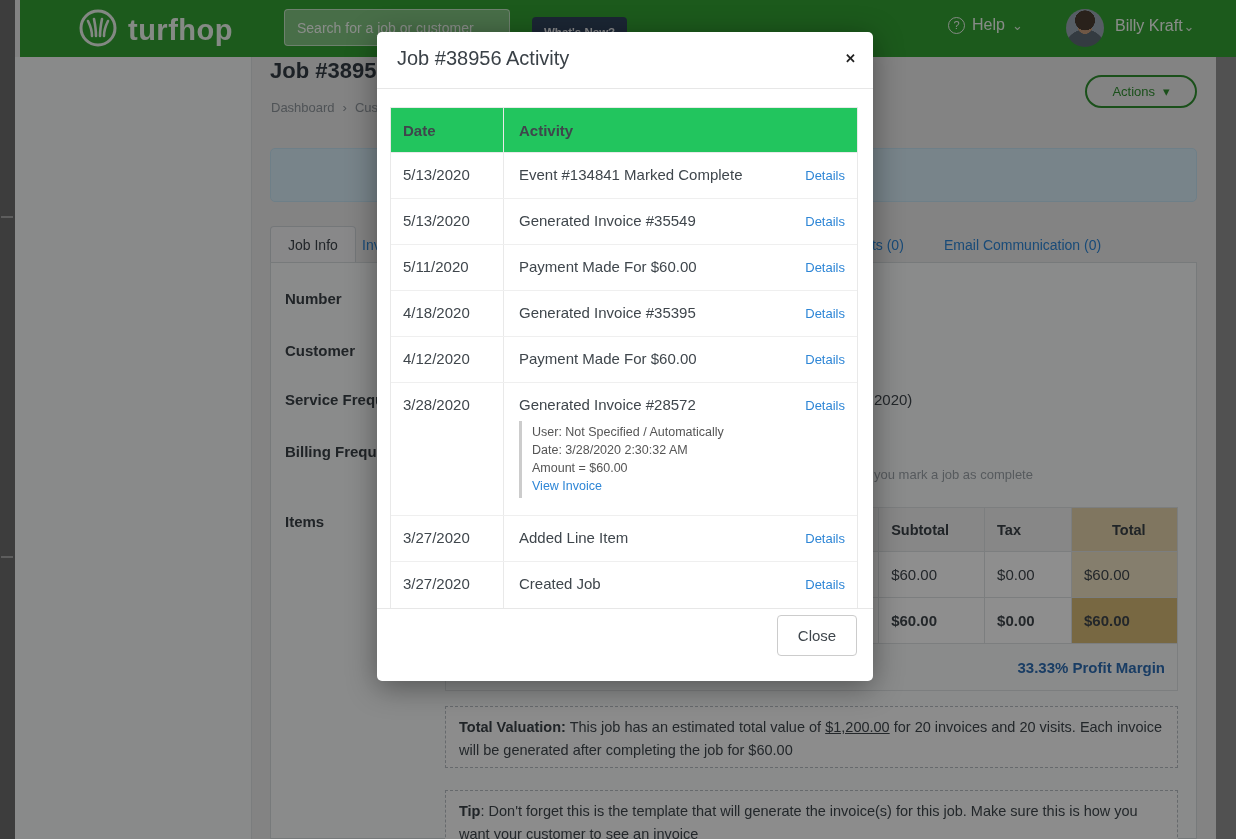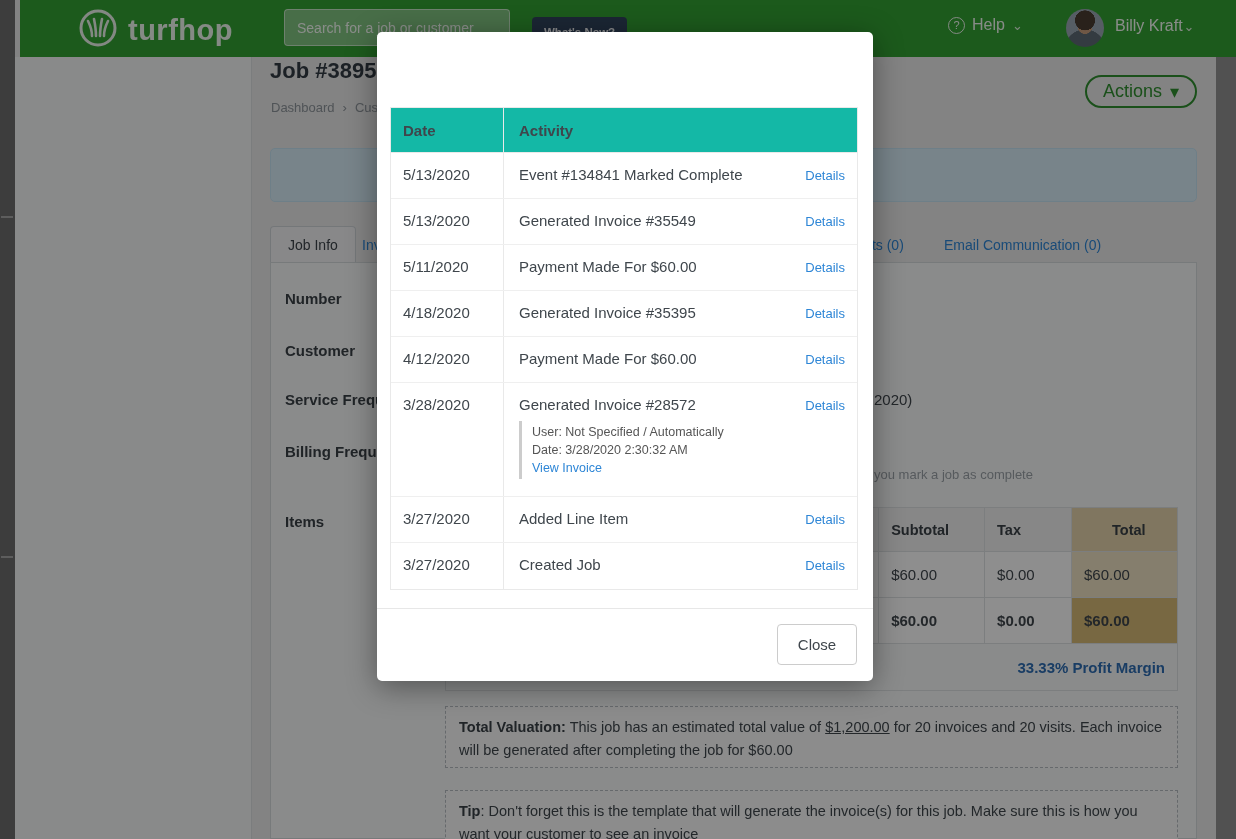--- a/index.html
+++ b/index.html
@@ -58,21 +58,21 @@
     display:flex; align-items:center; }
   .badge-solid { position:absolute; height:20px; padding:0 8px; background:#31455e; border-radius:4px;
     color:#fff; font-size:11px; font-weight:bold; display:flex; align-items:center; }
 
   
   .page-title { position:absolute; left:270px; top:58px; font-size:22px; font-weight:bold; color:#333b44; }
   .breadcrumb { position:absolute; left:271px; top:100px; font-size:13px; color:#8e959b;
     display:flex; gap:8px; }
   .actions-btn { position:absolute; left:1085px; top:75px; width:112px; height:33px;
     border:2px solid #2f8f2f; border-radius:17px; background:transparent; color:#2f8f2f;
-    font-size:18px; display:flex; align-items:center; justify-content:center; gap:8px;
+    font-size:13px; display:flex; align-items:center; justify-content:center; gap:8px;
     font-family:"Liberation Sans", sans-serif; }
   .banner { position:absolute; left:270px; top:148px; width:927px; height:54px;
     background:#d7ecf7; border:1px solid #c5e3f2; border-radius:5px; }
   .tab-active { position:absolute; left:270px; top:226px; height:37px; padding:0 17px;
     background:#f2f3f4; border:1px solid #cfd4d8; border-bottom:none;
     border-radius:4px 4px 0 0; display:flex; align-items:center; font-size:14px; color:#3c434a; }
   .tab-link { position:absolute; top:237px; font-size:14px; color:#2e86d6; }
   .panel { position:absolute; left:270px; top:262px; width:927px; height:577px;
     background:#f7f8f8; border:1px solid #d5d9dc; }
   .field-label { position:absolute; left:285px; font-size:15px; font-weight:bold; color:#3a4147; }
@@ -100,36 +100,36 @@
 
   
   .backdrop { position:absolute; inset:0; background:rgba(0,0,0,.44); z-index:40; }
   .modal { position:absolute; left:377px; top:32px; width:496px; height:649px; background:#fff;
     border-radius:5px; box-shadow:0 6px 30px rgba(0,0,0,.4); z-index:50; }
   .modal-header { position:relative; height:57px; border-bottom:1px solid #e7e7e7; }
   .modal-title { position:absolute; left:20px; top:15px; font-size:20px; font-weight:500; color:#3a4147; }
   .modal-close { position:absolute; right:17px; top:20px; font-size:13px; font-weight:bold;
     color:#222; line-height:1; cursor:default; }
   .act-table { position:absolute; left:13px; top:75px; width:468px; border:1px solid #e9e9e9; }
-  .act-hdr { display:flex; height:45px; background:#14b8a6; border-bottom:1px solid #e9e9e9;
+  .act-hdr { display:flex; height:45px; background:#22c55e; border-bottom:1px solid #e9e9e9;
     align-items:center; font-size:15px; font-weight:bold; color:#3a4147; }
   .act-row { display:flex; min-height:46px; border-bottom:1px solid #efefef; align-items:flex-start; }
   .act-row:last-child { border-bottom:none; }
   .col-date { width:113px; padding:13px 0 13px 12px; border-right:1px solid #e9e9e9;
     font-size:15px; color:#3f464c; align-self:stretch; }
   .act-hdr .col-date { padding:0 0 0 12px; display:flex; align-items:center; }
   .col-act { flex:1; padding:13px 0 13px 15px; font-size:15px; color:#3f464c; }
   .act-hdr .col-act { padding:0 0 0 15px; display:flex; align-items:center; }
   .col-det { width:78px; padding:13px 12px 0 0; text-align:right; }
   .link { color:#2e86d6; font-size:13px; text-decoration:none; }
   .expand { margin:8px 0 4px 0; border-left:3px solid #ccc; padding:2px 0 2px 10px;
     font-size:12.5px; line-height:1.45; color:#555; }
   .expand .link { font-size:12.5px; }
   .modal-footer { position:absolute; left:0; bottom:0; width:100%; height:73px; border-top:1px solid #e7e7e7; }
-  .close-btn { position:absolute; right:16px; top:15px; width:80px; height:41px; background:#fff;
+  .close-btn { position:absolute; right:16px; top:6px; width:80px; height:41px; background:#fff;
     border:1px solid #ccc; border-radius:4px; font-size:15px; color:#3f464c;
     font-family:"Liberation Sans", sans-serif; }
 </style>
 </head>
 <body>
 
 <div class="topbar">
   <div class="brand">
     <span>
       <svg width="40" height="40" viewBox="0 0 40 40">
@@ -279,20 +279,24 @@
 </div>
 <div class="dash-box" style="top:790px; height:62px">
   <b>Tip</b><span>: Don't forget this is the template that will generate the invoice(s) for this job. Make sure this is how you want your customer to see an invoice</span>
 </div>
 
 <div class="scrollbar"></div>
 
 <div class="backdrop"></div>
 
 <div class="modal">
+  <div class="modal-header">
+    <div class="modal-title">Job #38956 Activity</div>
+    <div class="modal-close">✕</div>
+  </div>
 
   <div class="act-table">
     <div class="act-hdr">
       <div class="col-date">Date</div>
       <div class="col-act">Activity</div>
       <div class="col-det"></div>
     </div>
 
     <div class="act-row">
       <div class="col-date">5/13/2020</div>
@@ -320,20 +324,21 @@
       <div class="col-det"><a class="link" href="#">Details</a></div>
     </div>
 
     <div class="act-row">
       <div class="col-date">3/28/2020</div>
       <div class="col-act">
         <div>Generated Invoice #28572</div>
         <div class="expand">
           <div>User: Not Specified / Automatically</div>
           <div>Date: 3/28/2020 2:30:32 AM</div>
+          <div>Amount = $60.00</div>
           <a class="link" href="#">View Invoice</a>
         </div>
       </div>
       <div class="col-det"><a class="link" href="#">Details</a></div>
     </div>
 
     <div class="act-row">
       <div class="col-date">3/27/2020</div>
       <div class="col-act">Added Line Item</div>
       <div class="col-det"><a class="link" href="#">Details</a></div>

